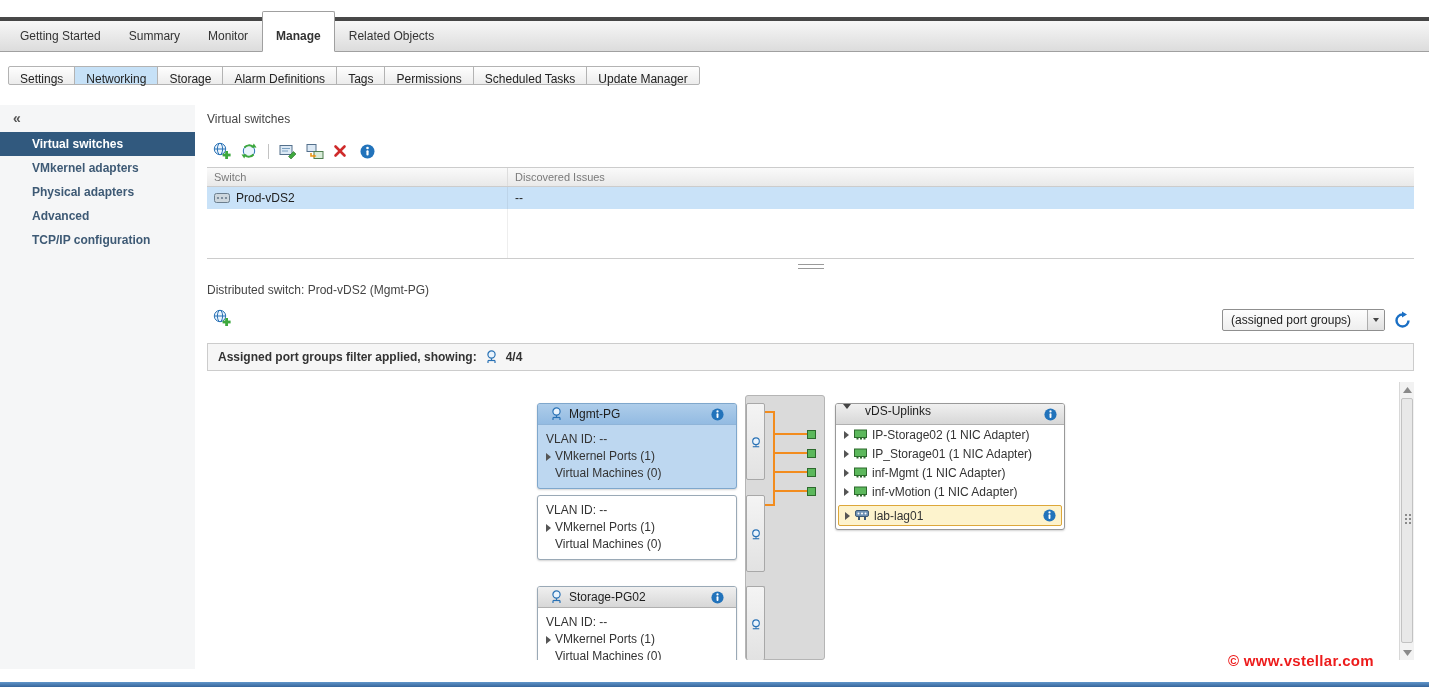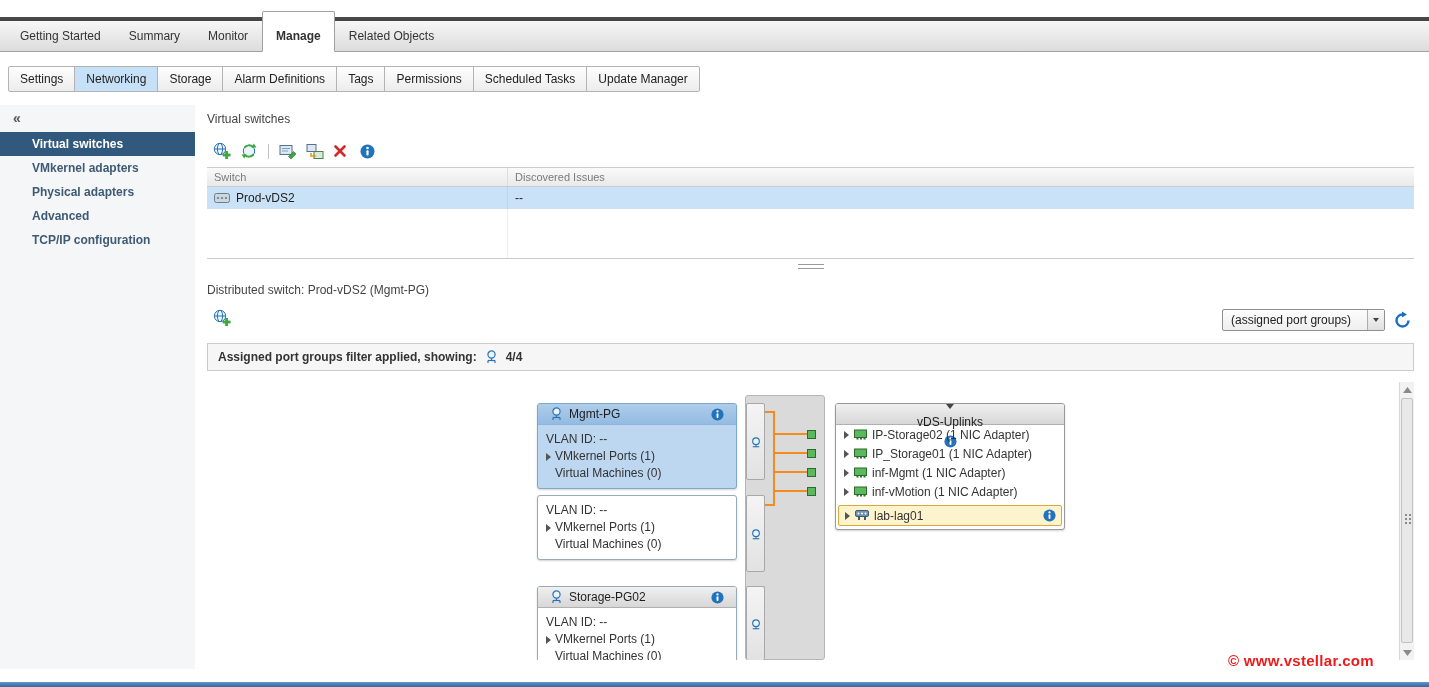--- a/index.html
+++ b/index.html
@@ -12,21 +12,21 @@
   .tb-actions{display:flex;align-items:center;gap:20px;padding:0 12px;font-size:11px;color:#e4e4e4;height:100%;}
   .tb-right{margin-left:auto;padding-right:10px;display:flex;align-items:center;}
 
   
   .tabbar{position:absolute;top:21px;left:0;width:100%;height:31px;background:linear-gradient(#f7f7f7,#dcdcdc);border-bottom:1px solid #a0a0a0;display:flex;align-items:flex-end;padding-left:6px;}
   .tab{padding:17px 13px 8px;font-size:12px;color:#333;position:relative;top:1px;border:1px solid transparent;}
   .tab.active{background:#fff;border:1px solid #a0a0a0;border-bottom:1px solid #fff;font-weight:bold;border-radius:2px 2px 0 0;}
 
   
   .subtabs{position:absolute;top:66px;left:8px;display:flex;}
-  .subtab{height:26px;line-height:24px;padding:0 11px;border:1px solid #b3b3b3;margin-right:-1px;background:linear-gradient(#fefefe,#ececec);font-size:12px;color:#222;white-space:nowrap;}
+  .subtab{height:19px;line-height:24px;padding:0 11px;border:1px solid #b3b3b3;margin-right:-1px;background:linear-gradient(#fefefe,#ececec);font-size:12px;color:#222;white-space:nowrap;}
   .subtab:first-child{border-radius:2px 0 0 2px;}
   .subtab:last-child{border-radius:0 2px 2px 0;}
   .subtab.active{background:#c6e1f7;position:relative;z-index:1;}
 
   
   .sidebar{position:absolute;top:105px;left:0;width:195px;height:564px;background:#f5f6f7;}
   .collapse-btn{position:absolute;top:6px;left:13px;color:#555;font-weight:bold;font-size:14px;line-height:14px;cursor:default;}
   .nav{position:absolute;top:27px;left:0;width:100%;}
   .nav-item{height:24px;line-height:24px;padding-left:32px;font-weight:bold;color:#3e5a75;font-size:12px;white-space:nowrap;}
   .nav-item.active{background:#31597e;color:#fff;}
@@ -73,21 +73,21 @@
   .pg.selected .pg-head{background:linear-gradient(#aecdea,#93bbe2);border-bottom-color:#8fb4d8;}
   .row-vmk{display:flex;align-items:center;gap:4px;}
   .row-vms{margin-left:9px;}
 
   .channel{position:absolute;left:550px;top:13px;width:80px;height:265px;background:#dadada;border:1px solid #b5b5b5;border-radius:3px;}
   .ctab{position:absolute;width:19px;background:linear-gradient(#f4f4f4,#e2e2e2);border:1px solid #a8a8a8;border-radius:2px;display:flex;justify-content:center;padding-top:4px;}
   .gport{position:absolute;width:9px;height:9px;background:#5cb85c;border:1px solid #2d6a2d;}
   .oline{position:absolute;background:#f28c1e;}
 
   .uplinks{position:absolute;left:640px;top:21px;width:230px;border:1px solid #999;border-radius:3px;background:#fff;box-shadow:0 1px 2px rgba(0,0,0,.18);padding-bottom:3px;}
-  .up-head{height:21px;display:flex;align-items:center;gap:6px;padding:0 7px;background:linear-gradient(#f0f0f0,#d7d7d7);border-bottom:1px solid #b0b0b0;border-radius:2px 2px 0 0;flex-direction:column;}
+  .up-head{height:21px;display:flex;gap:14px;padding:0 7px;background:linear-gradient(#f0f0f0,#d7d7d7);border-bottom:1px solid #b0b0b0;border-radius:2px 2px 0 0;}
   .up-title{flex:1;font-size:12px;color:#1d1d1d;}
   .up-item{height:19px;display:flex;align-items:center;gap:5px;padding-left:8px;font-size:12px;color:#333;white-space:nowrap;}
   .lag{margin:4px 2px 0;height:21px;display:flex;align-items:center;gap:5px;padding:0 5px 0 6px;background:#fdf3cd;border:1px solid #dda73a;border-radius:2px;}
   .lag .lag-label{flex:1;font-size:12px;color:#333;}
 
   
   .tri-r{width:0;height:0;border-top:4px solid transparent;border-bottom:4px solid transparent;border-left:5px solid #555;display:inline-block;}
   .tri-d{width:0;height:0;border-left:4px solid transparent;border-right:4px solid transparent;border-top:5px solid #444;display:inline-block;}
   .tri-dn-sm{width:0;height:0;border-left:3.5px solid transparent;border-right:3.5px solid transparent;border-top:4px solid #444;display:inline-block;}
 

